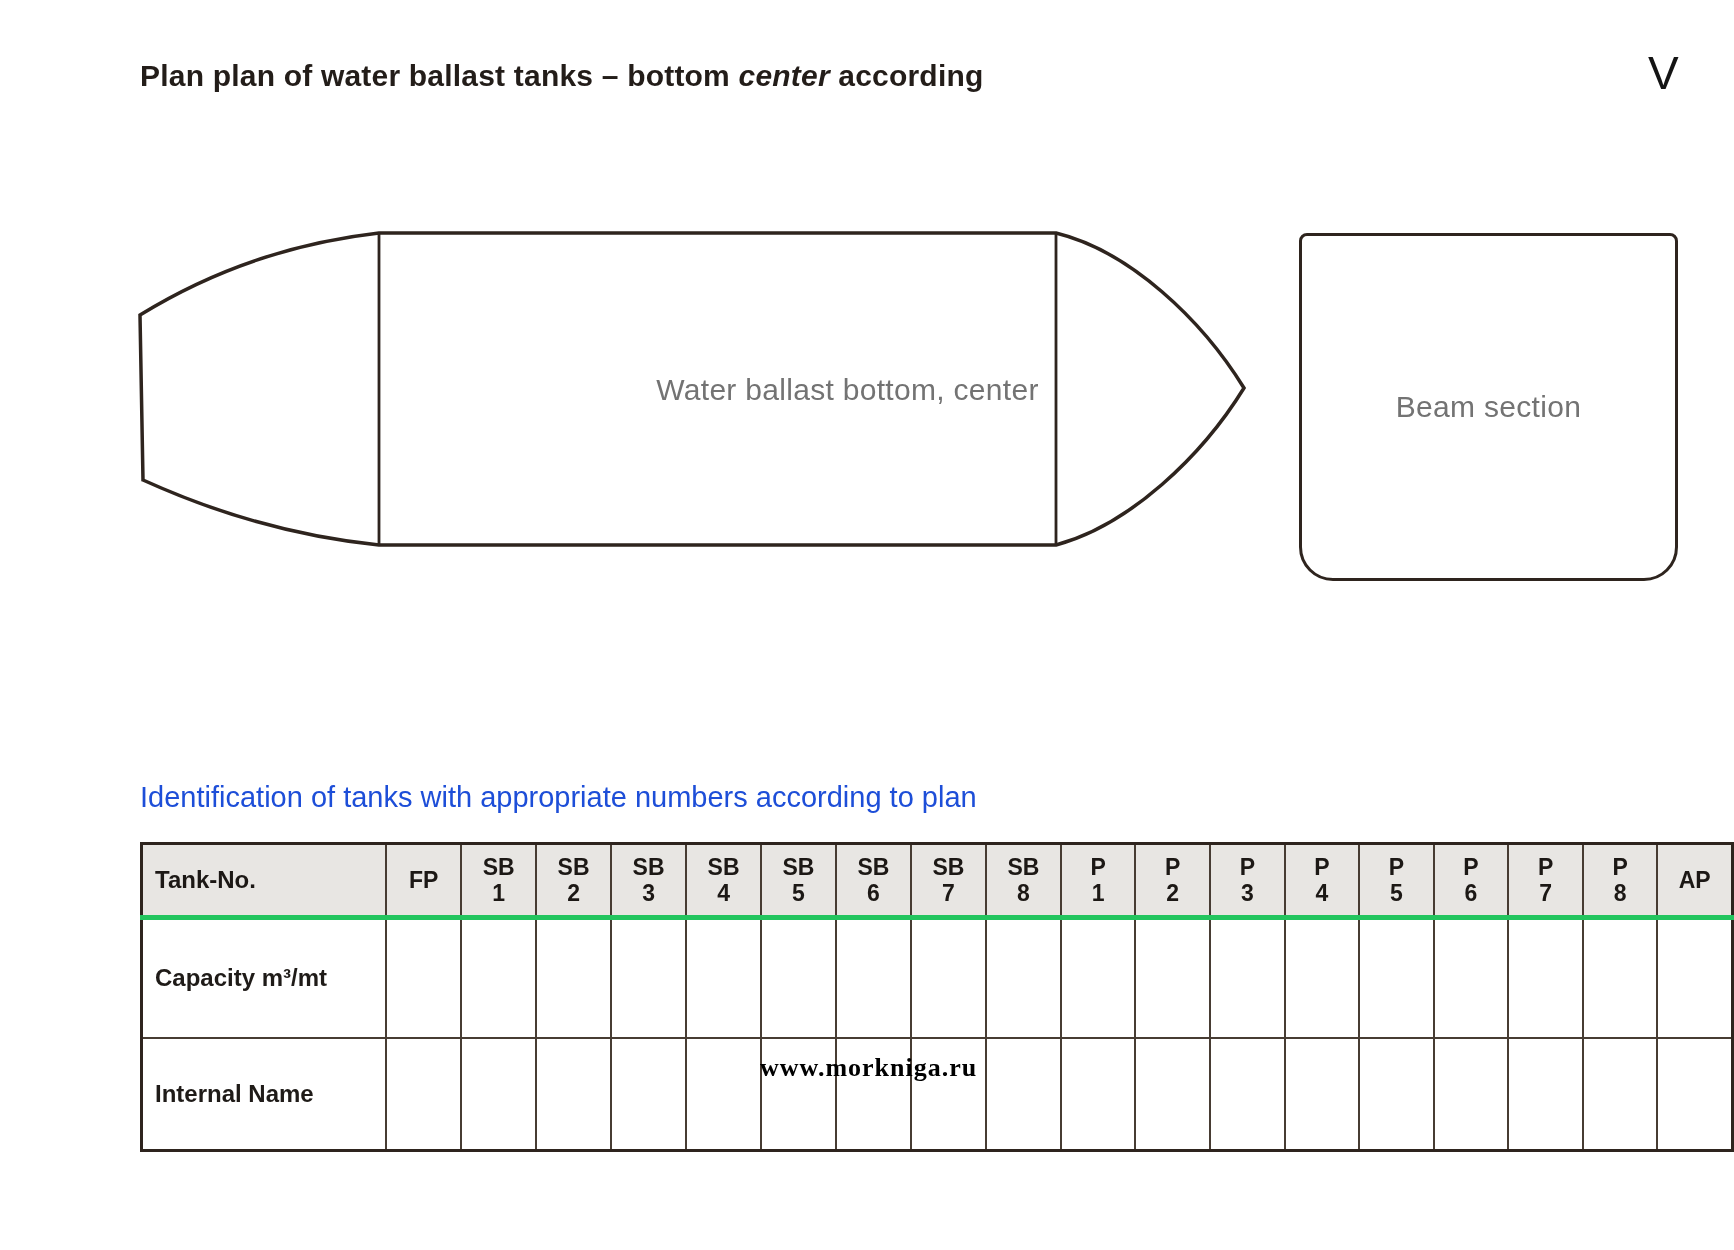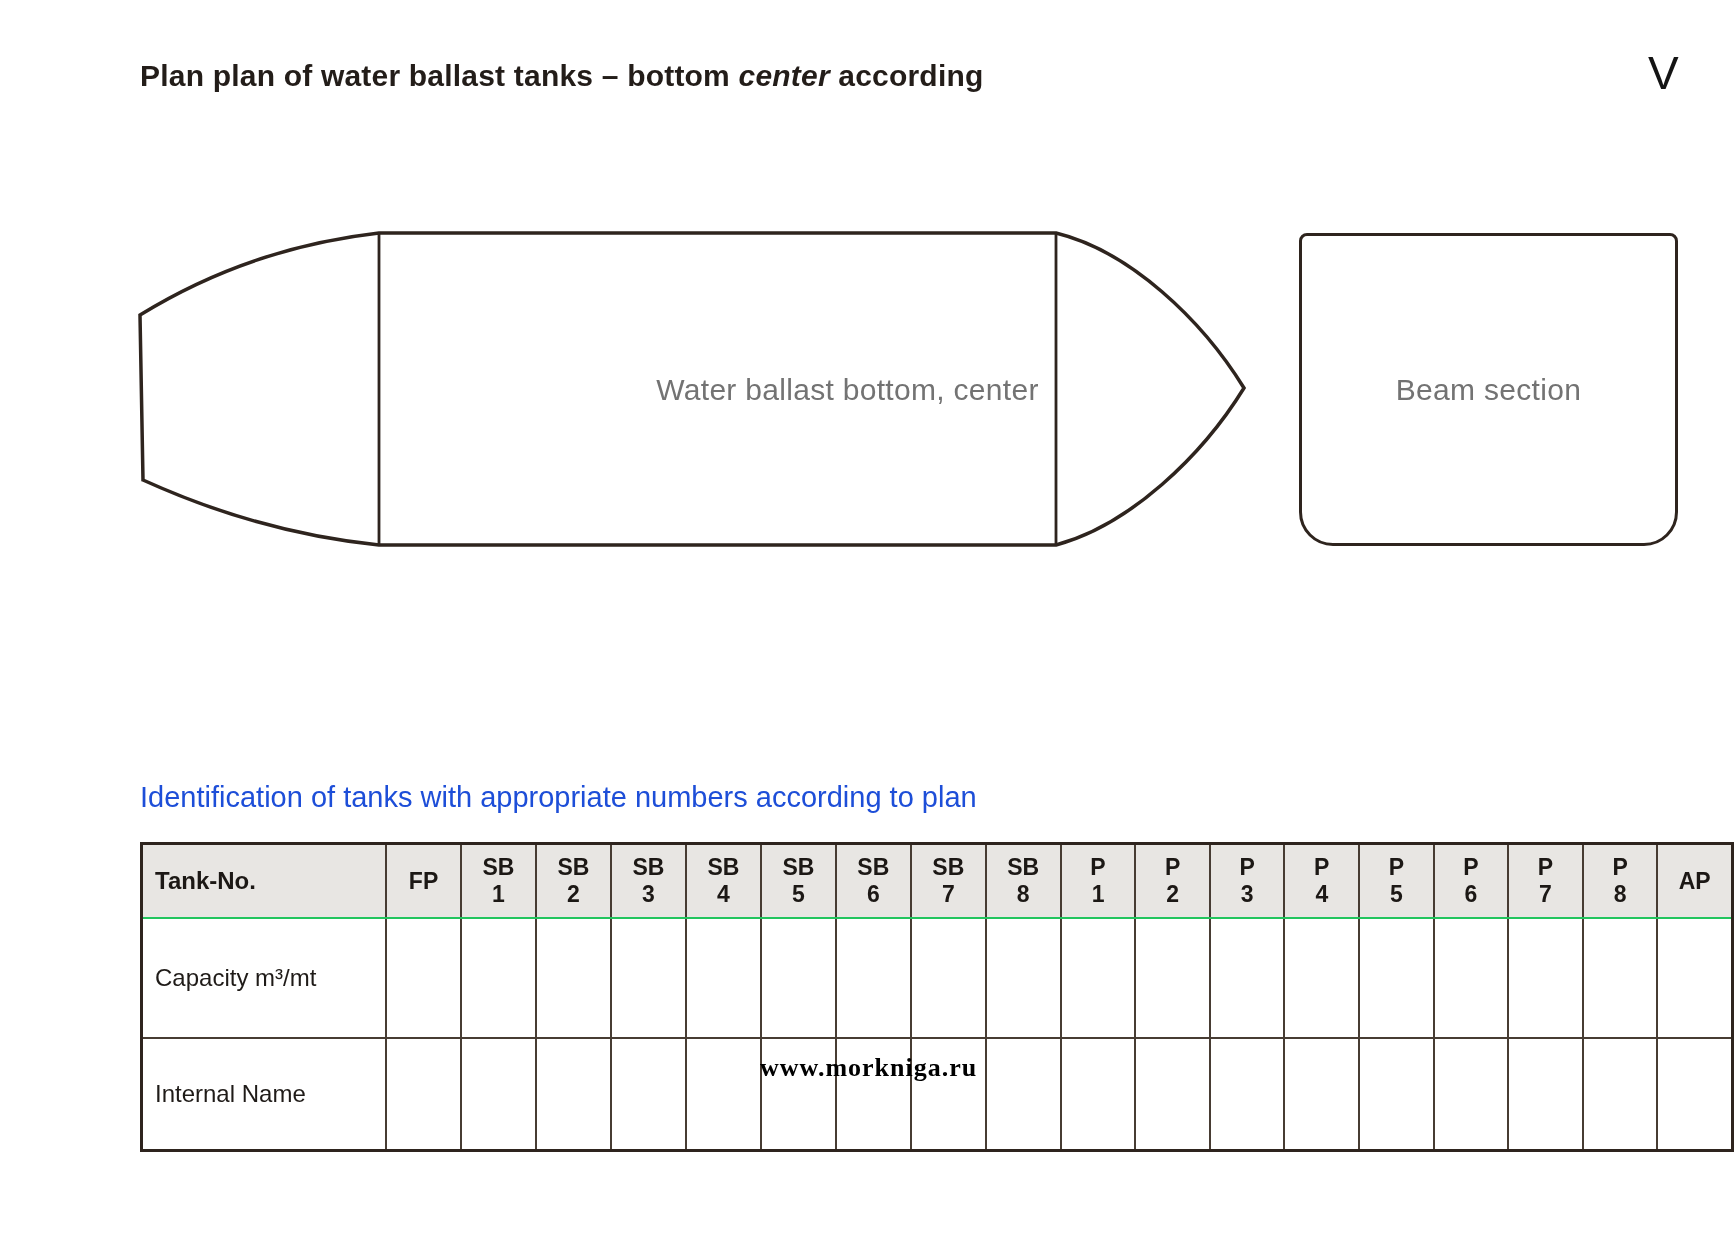--- a/index.html
+++ b/index.html
@@ -31,21 +31,21 @@
   .hull-label-box {
     left: 509px; top: 225px; width: 677px; height: 330px;
     display: flex; align-items: center; justify-content: center;
   }
   .diagram-label {
     font-size: 30px; color: #737373; letter-spacing: 0.3px; white-space: nowrap;
   }
 
   
   .beam-box {
-    left: 1299px; top: 233px; width: 379px; height: 313px;
+    left: 1299px; top: 233px; width: 379px; height: 348px;
     box-sizing: border-box;
     border: 3px solid #2e241e;
     border-radius: 8px 8px 34px 34px;
     display: flex; align-items: center; justify-content: center;
     background: #ffffff;
   }
 
   
   .table-heading {
     left: 140px; top: 780px;
@@ -55,30 +55,31 @@
   table.tanks-table {
     border-collapse: collapse;
     table-layout: fixed;
     border: 3px solid #2e241e;
     background: #ffffff;
   }
   table.tanks-table th, table.tanks-table td {
     border: 2px solid #473c33;
     padding: 0;
     overflow: hidden;
+    font-weight: bold;
   }
   table.tanks-table thead th {
     background: #e8e6e3;
     font-weight: bold;
     font-size: 23px;
     text-align: center;
     vertical-align: middle;
     line-height: 1.15;
     white-space: pre-line;
-    border-bottom: 2px solid #22c55e;
+    border-bottom: 5px solid #22c55e;
     color: #1c1815;
   }
   table.tanks-table thead th.corner {
     text-align: left; padding-left: 12px; font-size: 24px;
   }
   table.tanks-table tr.hdr { height: 74px; }
   table.tanks-table tr.r-capacity { height: 120px; }
   table.tanks-table tr.r-internal { height: 113px; }
   table.tanks-table td.row-label {
     font-size: 24px; text-align: left; padding-left: 12px;

